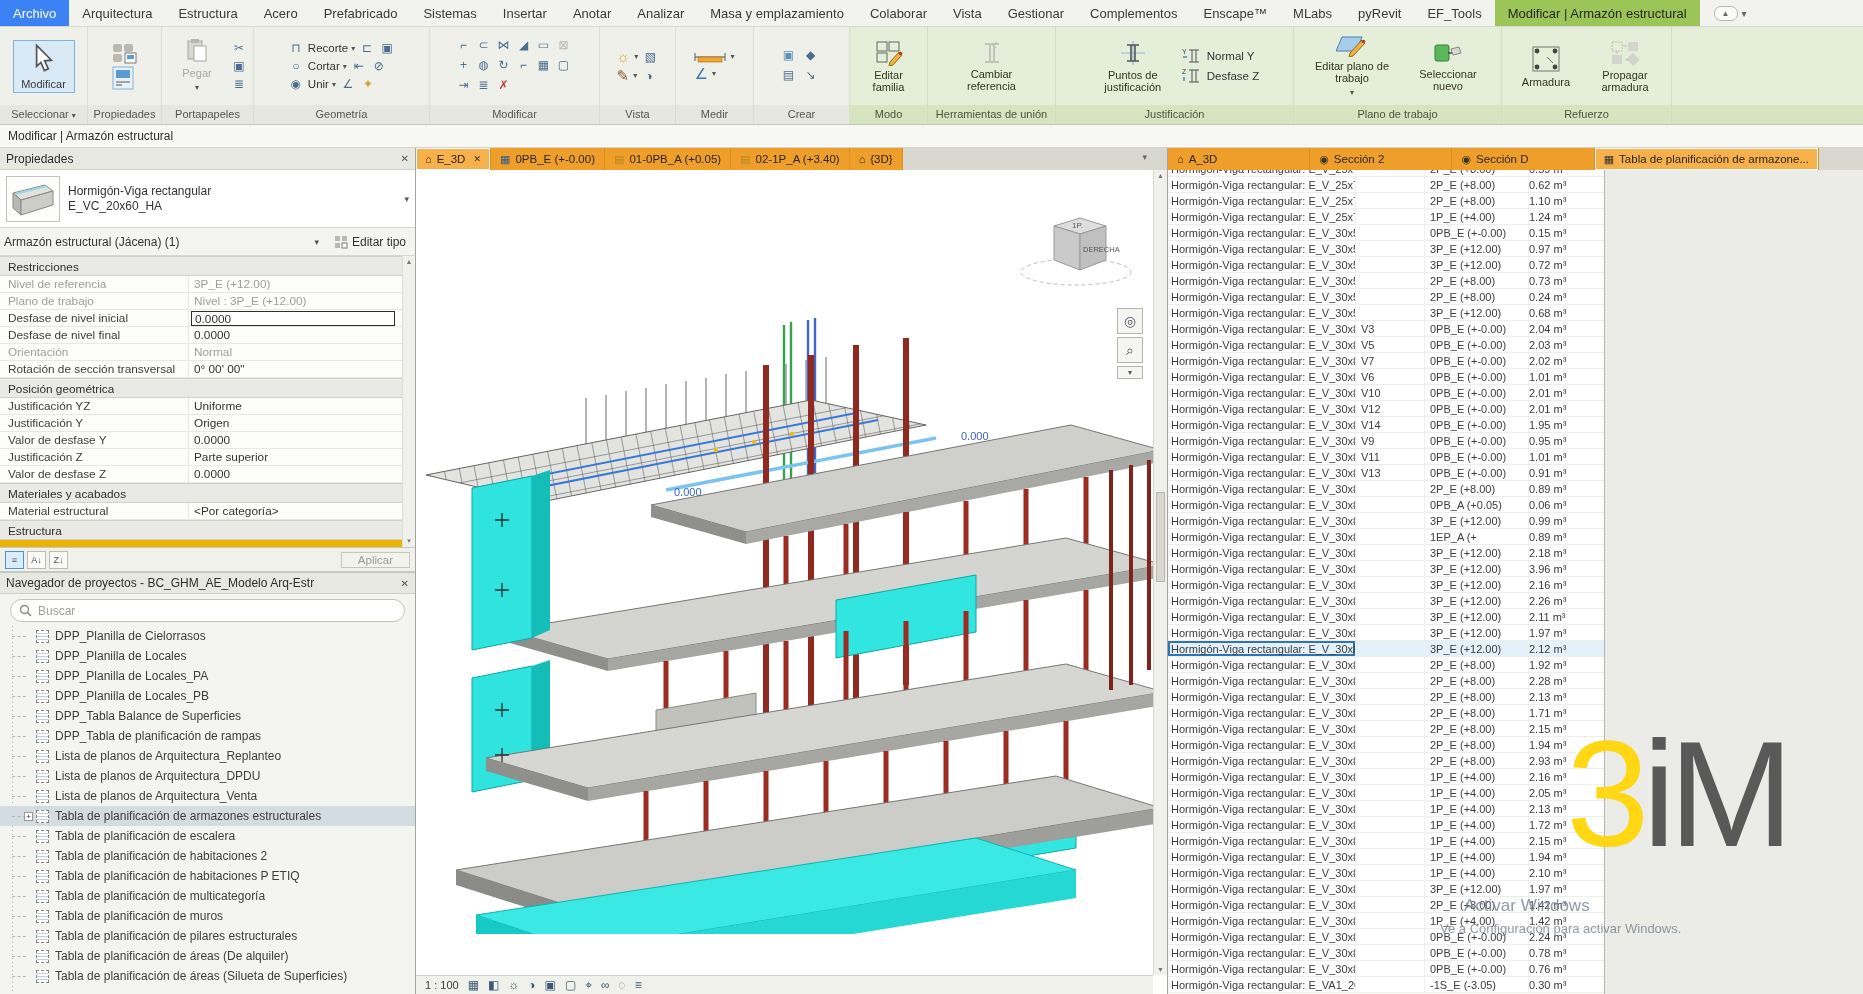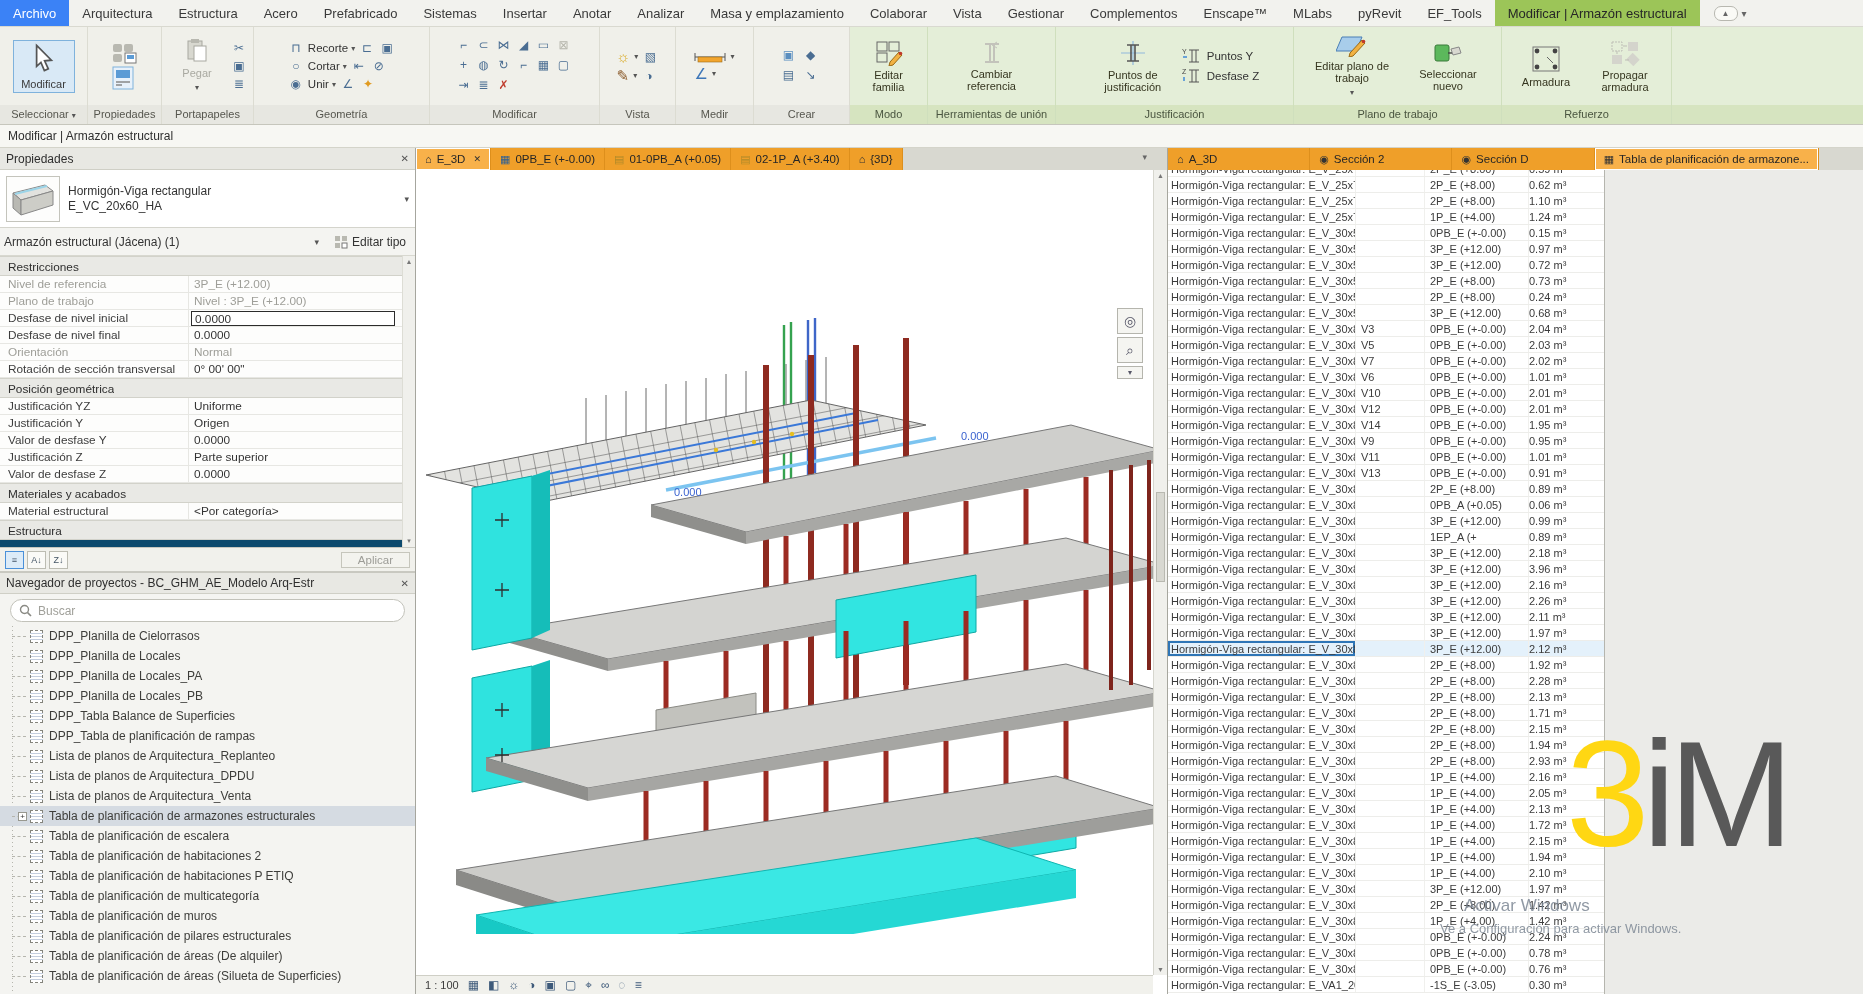--- a/index.html
+++ b/index.html
@@ -44,21 +44,21 @@
   .phead{height:22px;background:#e8e8e3;border-bottom:1px solid #cfcfc6;display:flex;align-items:center;padding:0 6px;font-size:12px;color:#2e2e2e}
   .phead .x{margin-left:auto;font-size:10px;color:#555}
   .typebox{height:58px;background:#fff;border-bottom:1px solid #d4d4cc;display:flex;align-items:center;padding:4px 6px;gap:8px}
   .timg{width:54px;height:46px;border:1px solid #c4c4bc;background:#fdfdfc;flex:none}
   .tname{font-size:12px;color:#333;line-height:15px;flex:1}
   .typebox .dd{font-size:9px;color:#555;align-self:center}
   .filterrow{height:28px;display:flex;align-items:center;padding:0 4px;gap:6px;background:#f4f4f1;border-bottom:1px solid #d8d8d0;font-size:12px}
   .filtersel{flex:1;display:flex;align-items:center;color:#333}
   .filtersel .dd{margin-left:auto;font-size:9px;color:#555;padding-right:4px}
   .etbtn{display:flex;align-items:center;gap:4px;font-size:12px;color:#333;padding:2px 4px;border:1px solid transparent}
-  .pgrid{height:292px;overflow:hidden;background:#0c4a6e;position:relative;border-bottom:1px solid #c8c8c0}
+  .pgrid{height:292px;overflow:hidden;background:#eab308;position:relative;border-bottom:1px solid #c8c8c0}
   .prow{display:flex;height:17px;line-height:17px;font-size:11.8px;border-bottom:1px solid #e7e7e3;position:relative;background:#fdfdfc}
   .prow .pk{width:188px;padding-left:8px;color:#3c3c3c;white-space:nowrap;overflow:hidden;flex:none}
   .prow .pv{flex:1;border-left:1px solid #e7e7e3;color:#333;position:relative;padding-right:18px}
   .prow .pv i{font-style:normal;display:block;height:15px;line-height:15px;margin:1px 2px;padding:0 3px;white-space:nowrap;overflow:hidden}
   .prow.dis .pk,.prow.dis .pv{color:#9e9e98}
   .prow.inp .pv i{border:1.5px solid #2c2c2c;background:#fff}
   .prow.hdr{height:20px;line-height:20px;background:#e9e9e5;border-top:1px solid #d2d2ca;border-bottom:1px solid #d2d2ca}
   .prow.hdr .pk{width:auto;color:#2e2e2e}
   .prow .sup{display:none;position:absolute;right:6px;top:3px;font-size:9px;color:#777;transform:rotate(90deg)}
   .prow.hdr .sup{display:block}
@@ -71,21 +71,21 @@
   .applyb{margin-left:auto;border:1px solid #c6c6bc;background:#f3f3ee;color:#9c9c96;font-size:11.5px;padding:1px 16px}
   
   .bhead{height:22px;background:#e8e8e3;border-top:1px solid #c8c8c0;border-bottom:1px solid #cfcfc6;display:flex;align-items:center;padding:0 6px;font-size:12px;color:#2e2e2e}
   .bhead .x{margin-left:auto;font-size:10px;color:#555}
   .srow{padding:5px 10px 4px 10px}
   .sbox{height:23px;border:1px solid #c2c2ba;border-radius:12px;background:#fff;display:flex;align-items:center;padding:0 8px;gap:6px}
   .sbox input{border:none;outline:none;flex:1;font-size:12px;font-family:inherit;color:#333;background:transparent}
   .sbox input::placeholder{color:#a0a09a}
   .tree{flex:1;overflow:hidden;position:relative;background:#f4f4f1;padding-left:0}
   .tree .guide{position:absolute;left:12px;top:0;bottom:0;width:1px;background:repeating-linear-gradient(to bottom,#b5b5ad 0 1px,transparent 1px 4px)}
-  .titem{height:20px;display:flex;align-items:center;padding-left:18px;font-size:12px;color:#3d3d3a;position:relative;white-space:nowrap}
+  .titem{height:20px;display:flex;align-items:center;padding-left:24px;font-size:12px;color:#3d3d3a;position:relative;white-space:nowrap}
   .titem::before{content:"";position:absolute;left:12px;top:10px;width:14px;border-top:1px dashed #b5b5ad}
   .titem.sel{background:#d5dbe2}
   .texp{visibility:hidden;width:9px;height:9px;border:1px solid #98988f;background:#fff;font-size:8px;line-height:7px;text-align:center;color:#333;margin-right:3px;z-index:1}
   .titem.haspl .texp{visibility:visible}
   .tico{width:13px;height:13px;border:1px dashed #84847c;margin-right:6px;flex:none;background:repeating-linear-gradient(to bottom,#fff 0 2px,#c4cede 2px 3px);z-index:1}
   
   .vtabs{height:22px;background:#d8d8d0;display:flex;align-items:stretch;position:relative}
   .vtab{background:#ef9f29;border-right:1px solid #dd8f1c;display:flex;align-items:center;gap:5px;padding:0 9px;font-size:11.5px;color:#262626;white-space:nowrap}
   .vtab.active{background:#f8b14a;box-shadow:inset 0 0 0 1px #fff}
   .vtab .tg{font-size:11px;color:#333}
@@ -383,21 +383,21 @@
           </svg>
         <span>Puntos de justificación</span>
         </div>
       <div class="icol" style="align-items:flex-start">
         <div class="irow">
             <svg width="22" height="18" viewBox="0 0 22 18">
               <text x="1" y="7" font-size="7" fill="#444">Y</text>
               <path d="M8 3h10M8 15h10M11 3v12M15 3v12" stroke="#555" fill="none"></path>
               <path d="M2 10h4" stroke="#4a90d9" stroke-width="1.6"></path>
             </svg>
-            <span class="tbtn">Puntos Y</span>
+            <span class="tbtn">Normal Y</span>
           </div>
         <div class="irow">
             <svg width="22" height="18" viewBox="0 0 22 18">
               <text x="1" y="7" font-size="7" fill="#444">Z</text>
               <path d="M8 3h10M8 15h10M11 3v12M15 3v12" stroke="#555" fill="none"></path>
               <path d="M3 10v4" stroke="#4a90d9" stroke-width="1.6"></path>
             </svg>
             <span class="tbtn">Desfase Z</span>
           </div>
       </div>
@@ -862,20 +862,30 @@
 
         <path stroke="#7e241c" stroke-width="4" d="M695 300V520M715 295V515M733 290V500"></path>
 
         <path stroke="#2f2f2f" stroke-width="1.3" d="M79 350h14M86 343v14M79 420h14M86 413v14M79 540h14M86 533v14M79 585h14M86 578v14"></path>
       </svg>
     </div>
 
     <span class="dim" style="left:545px;top:282px">0.000</span>
     <span class="dim" style="left:258px;top:338px">0.000</span>
 
+    <div class="vcube">
+      <svg width="130" height="80" viewBox="0 0 130 80">
+        <ellipse cx="62" cy="64" rx="55" ry="13" fill="none" stroke="#bdbdb8" stroke-dasharray="4 3"></ellipse>
+        <polygon points="40,18 66,10 92,18 66,26" fill="#dedede" stroke="#999"></polygon>
+        <polygon points="40,18 66,26 66,62 40,52" fill="#cacaca" stroke="#999"></polygon>
+        <polygon points="66,26 92,18 92,52 66,62" fill="#c0c0c0" stroke="#999"></polygon>
+        <text x="58" y="20" font-size="8" fill="#555">1P.</text>
+        <text x="69" y="44" font-size="7.5" fill="#555">DERECHA</text>
+      </svg>
+    </div>
 
     <div class="navbar">
       <div class="navb">◎</div>
       <div class="navb">⌕</div>
       <div class="navb sm">▾</div>
     </div>
 
     <div class="vbar">
       <span>1 : 100</span>
       <span style="display:flex;gap:9px">

